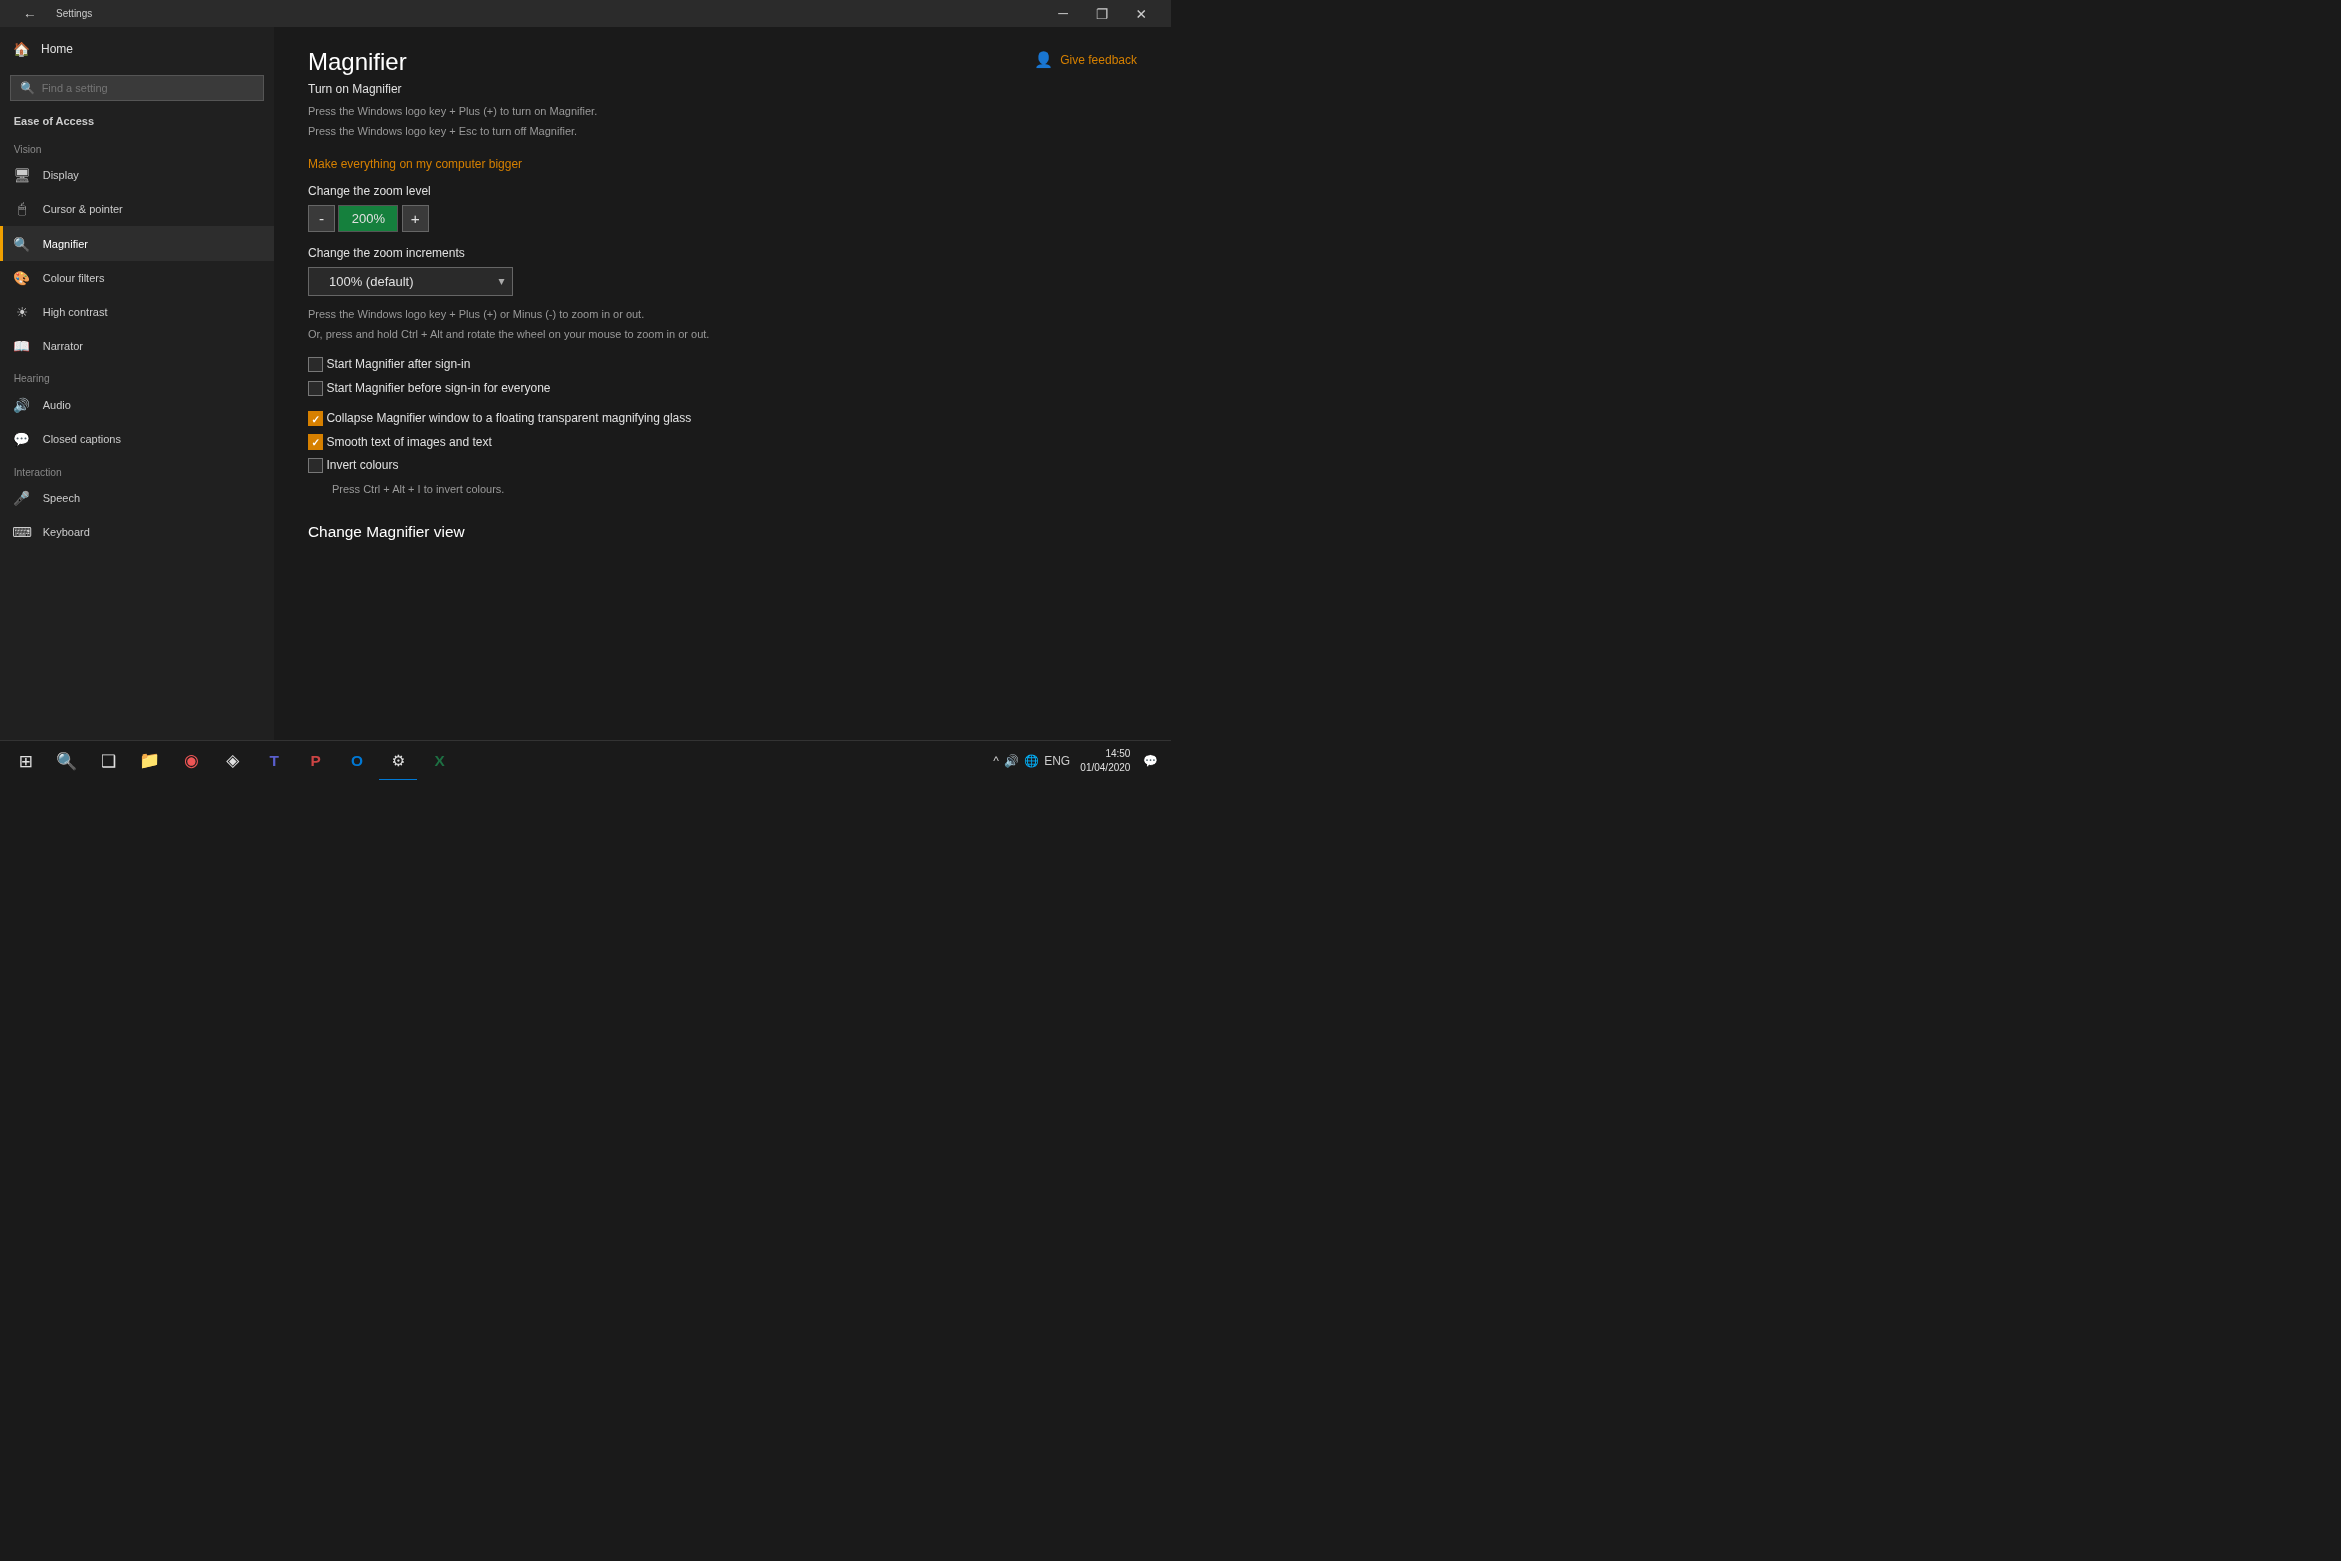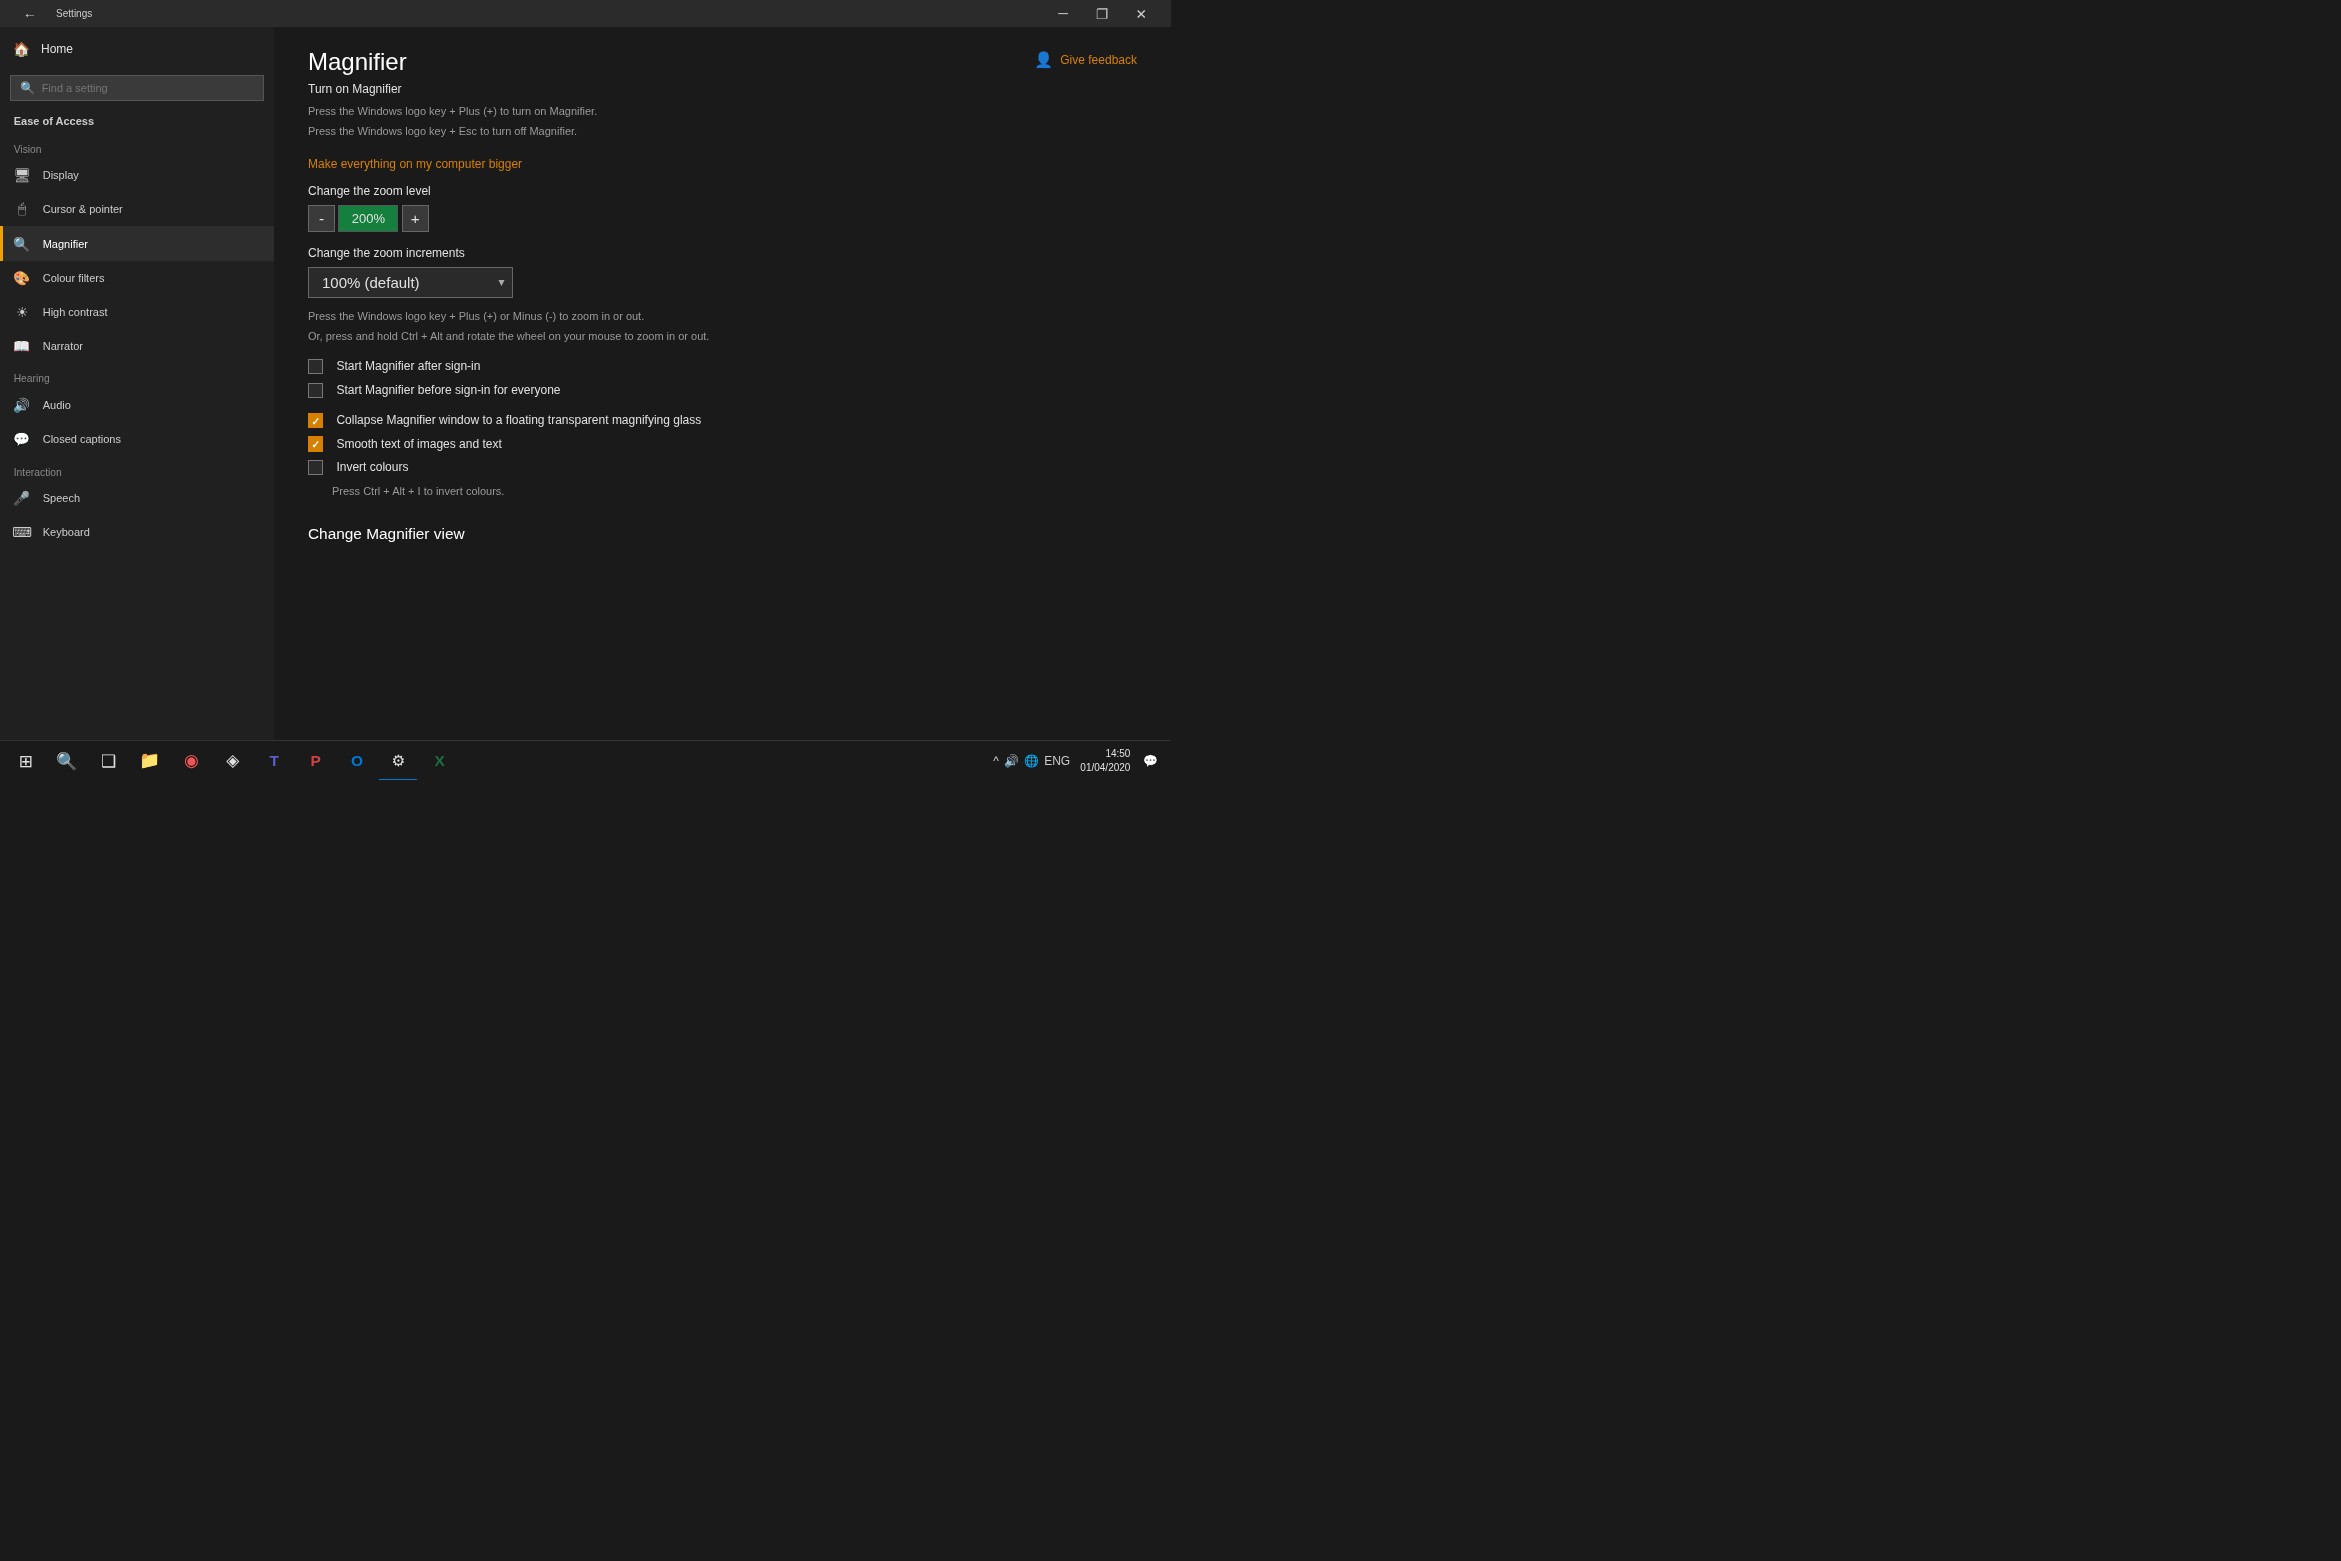--- a/index.html
+++ b/index.html
@@ -260,44 +260,44 @@
       align-items: center;
       justify-content: center;
     }
     .dropdown-wrapper {
       position: relative;
       width: 205px;
       margin-bottom: 10.3px;
     }
     .dropdown-wrapper select {
       width: 100%;
-      padding: 6px 13px;
+      padding: 6px 20px;
       background: #2a2a2a;
       border: 0.9px solid #666;
       color: #e0e0e0;
-      font-size: 15px;
+      font-size: 13px;
       cursor: pointer;
       appearance: none;
       outline: none;
     }
     .dropdown-wrapper::after {
       content: '▾';
       position: absolute;
       right: 8.6px;
       top: 50%;
       transform: translateY(-50%);
       color: #aaa;
       pointer-events: none;
     }
 
     
     .checkbox-row {
       display: flex;
       align-items: flex-start;
-      gap: 13px;
+      gap: 3px;
       margin-bottom: 6.8px;
       text-align: center;
     }
     .checkbox-box {
       width: 15.4px;
       height: 15.4px;
       border: 0.9px solid #777;
       background: #2a2a2a;
       flex-shrink: 0;
       margin-top: 0.9px;

